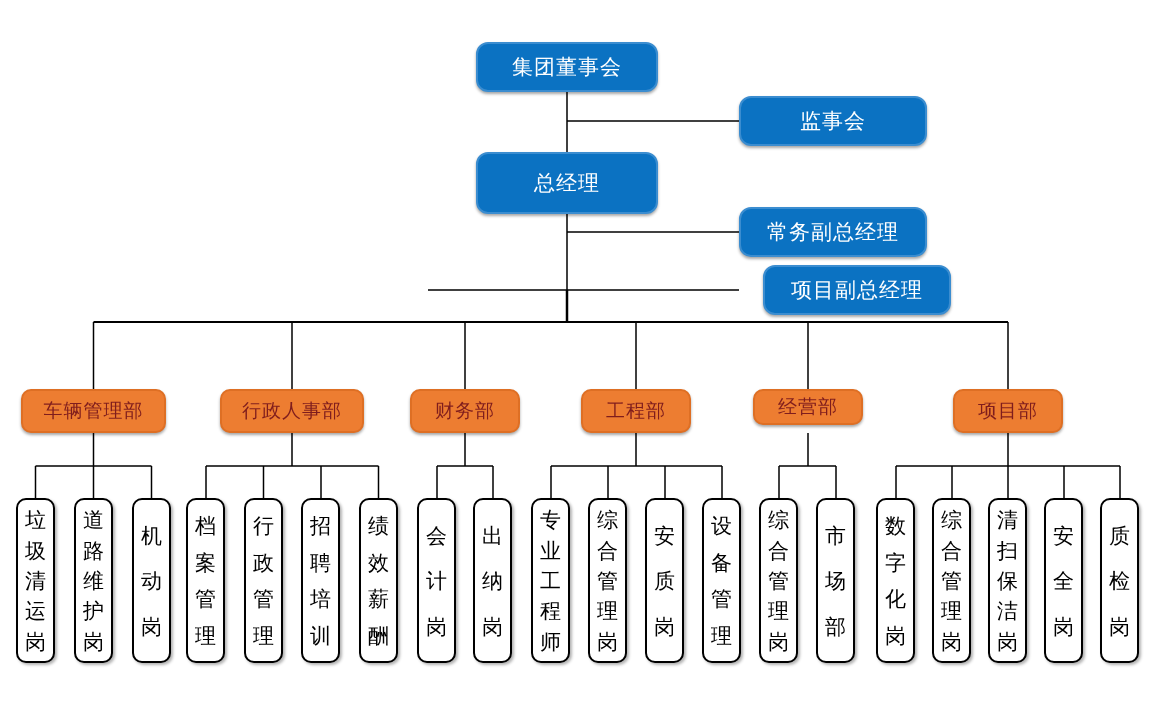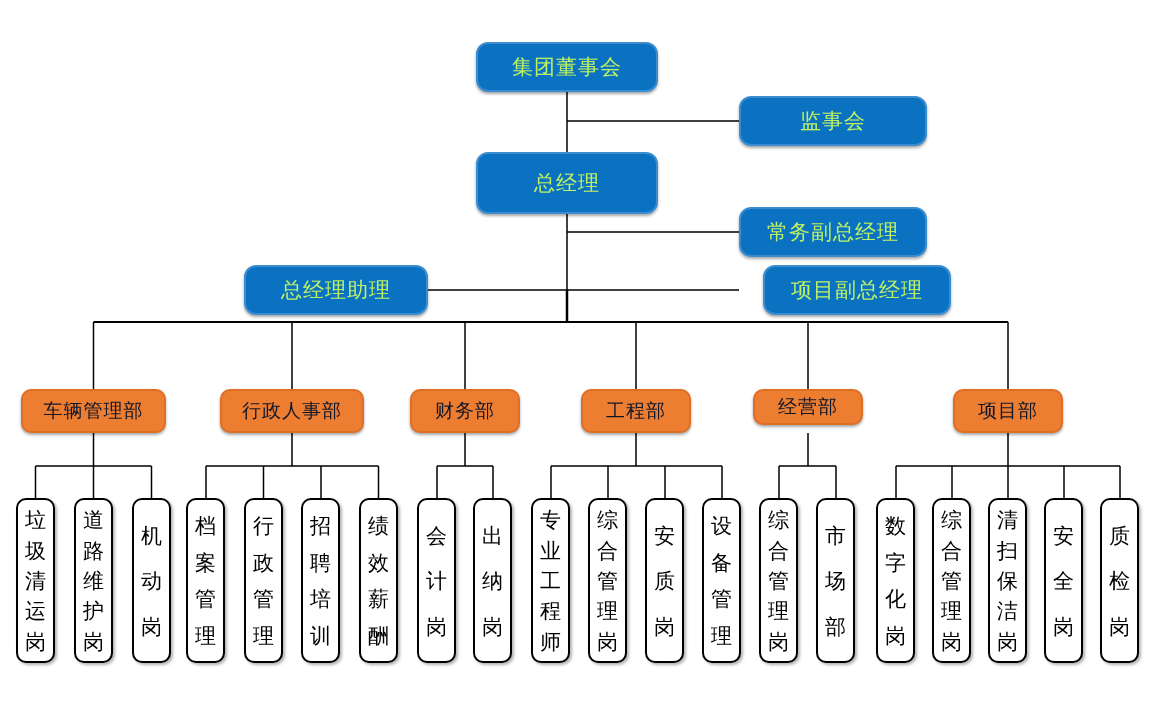--- a/index.html
+++ b/index.html
@@ -14,30 +14,30 @@
   .box{
     position:absolute;
     display:flex;align-items:center;justify-content:center;
     box-sizing:border-box;
     text-align:center;
   }
   .blue{
     background:#0b72c2;
     border:2px solid #3b8dd0;
     border-radius:12px;
-    color:#bef264;
+    color:#ffffff;
     font-size:21px;
     letter-spacing:1px;
     box-shadow:0 2px 3px rgba(0,0,0,0.35);
   }
   .orange{
     background:#ed7d31;
     border:2px solid #de6f24;
     border-radius:10px;
-    color:#0f172a;
+    color:#7f1d1d;
     font-size:19px;
     letter-spacing:1px;
     box-shadow:0 2px 3px rgba(0,0,0,0.35);
   }
   .leaf{
     position:absolute;
     width:39px;height:165px;
     box-sizing:border-box;
     background:#ffffff;
     border:2px solid #000000;
@@ -126,23 +126,20 @@
     </div>
 
   <div class="box blue" style="left:476px;top:152px;width:182px;height:62px;">
       <span>总经理</span>
     </div>
 
   <div class="box blue" style="left:739px;top:207px;width:188px;height:50px;">
       <span>常务副总经理</span>
     </div>
 
-  <div class="box blue" style="left:244px;top:265px;width:184px;height:50px;">
-      <span>总经理助理</span>
-    </div>
 
   <div class="box blue" style="left:739px;top:265px;width:188px;height:50px;margin-left:24px;">
       <span>项目副总经理</span>
     </div>
 
   <div class="box orange" style="left:21px;top:389px;width:145px;height:44px;">
       <span>车辆管理部</span>
     </div>
 
   <div class="box orange" style="left:410px;top:389px;width:110px;height:44px;">

